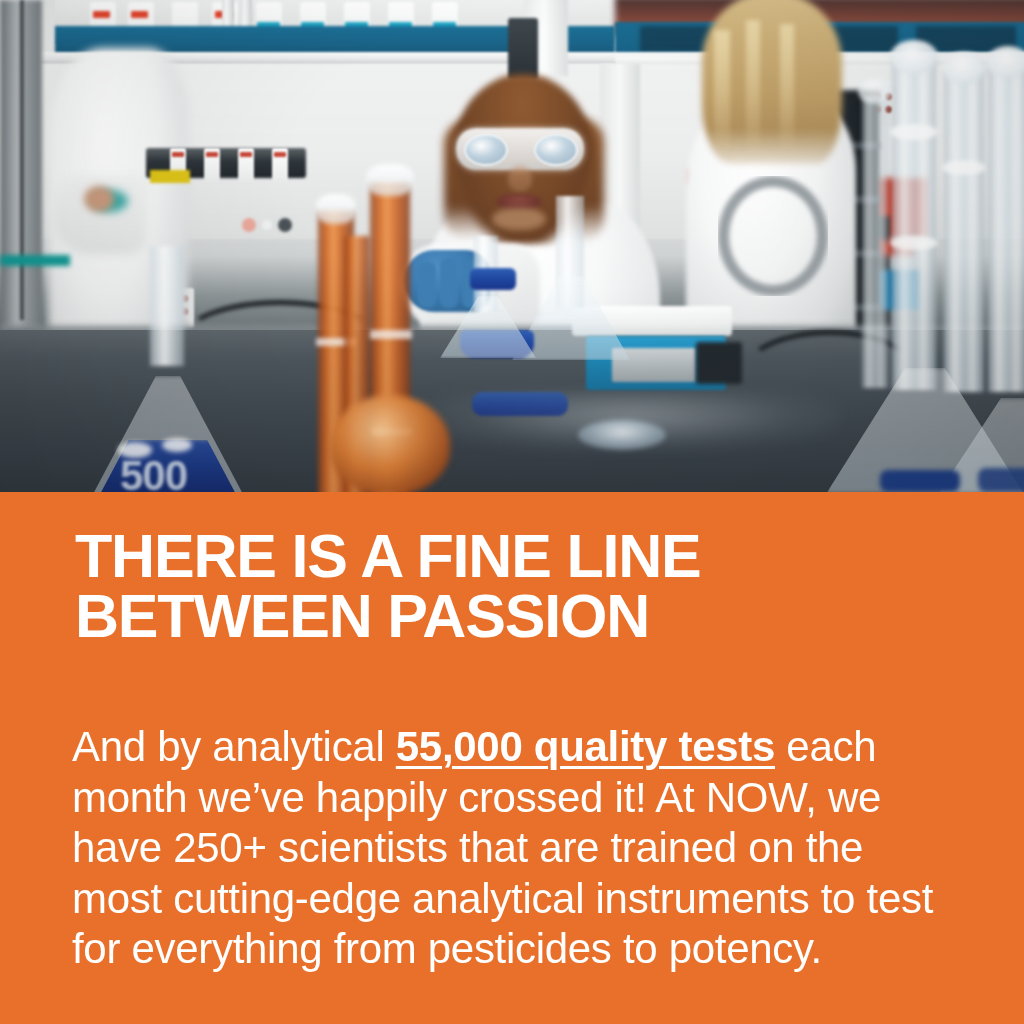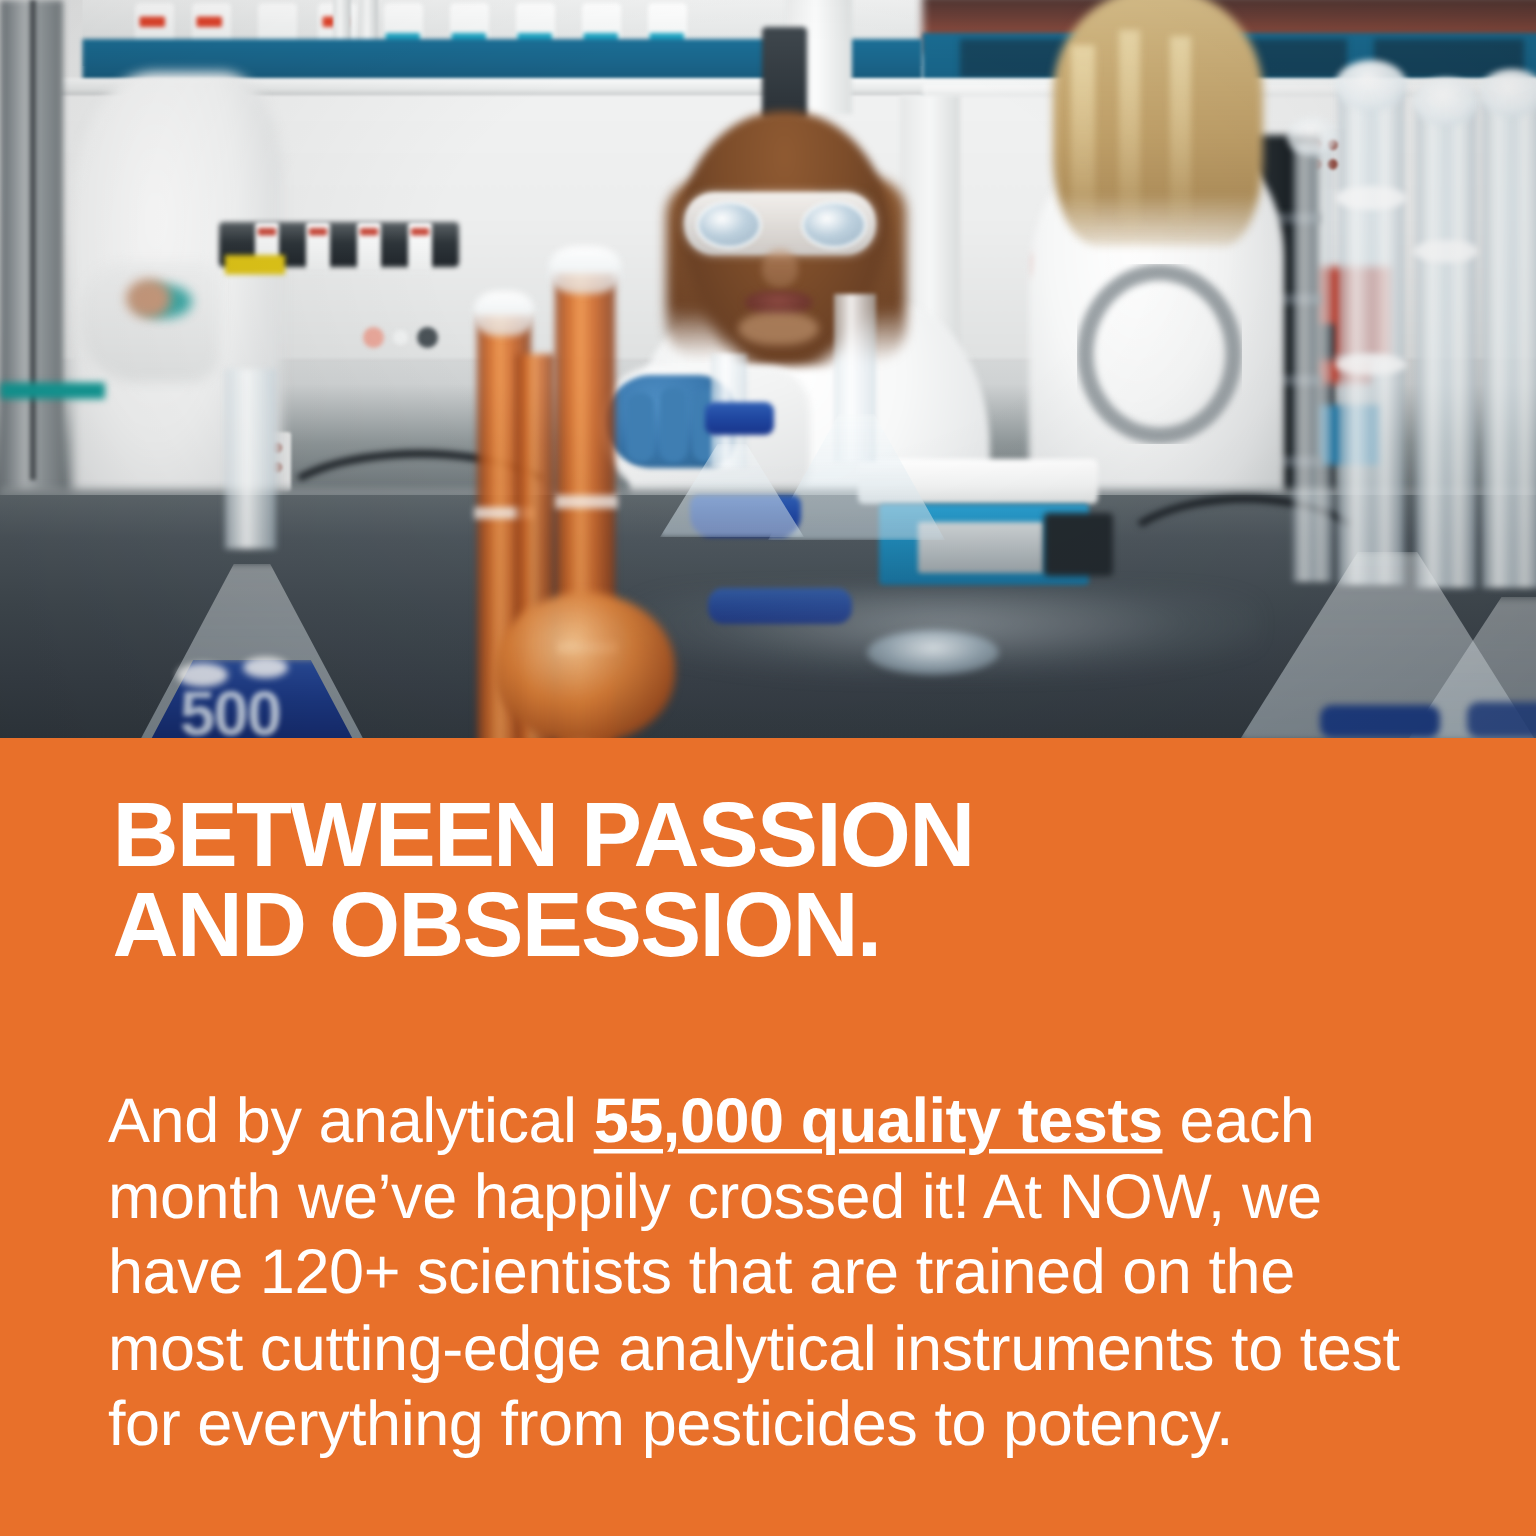--- a/index.html
+++ b/index.html
@@ -677,20 +677,20 @@
     <div class="big-flask-r2"></div>
     <div class="cyl-blue" style="left:880px;top:470px;width:80px;height:22px;border-radius:8px;"></div>
     <div class="cyl-blue" style="left:978px;top:468px;width:70px;height:24px;border-radius:8px;opacity:.85;"></div>
 
     <div class="ph-dof"></div>
   </div>
 
   <div class="panel">
 
     <div class="headline">
+      <span class="hl-line">THERE IS A FINE LINE</span>
       <span class="hl-line">BETWEEN PASSION</span>
-      <span class="hl-line">AND OBSESSION.</span>
     </div>
 
-    <p class="body-copy"><span>And by analytical </span><span class="hl">55,000 quality tests</span><span> each month we’ve happily crossed it! At NOW, we have 120+ scientists that are trained on the most cutting-edge analytical instruments to test for everything from pesticides to potency.</span></p>
+    <p class="body-copy"><span>And by analytical </span><span class="hl">55,000 quality tests</span><span> each month we’ve happily crossed it! At NOW, we have 250+ scientists that are trained on the most cutting-edge analytical instruments to test for everything from pesticides to potency.</span></p>
 
   </div>
 </div>
 
 </body></html>

